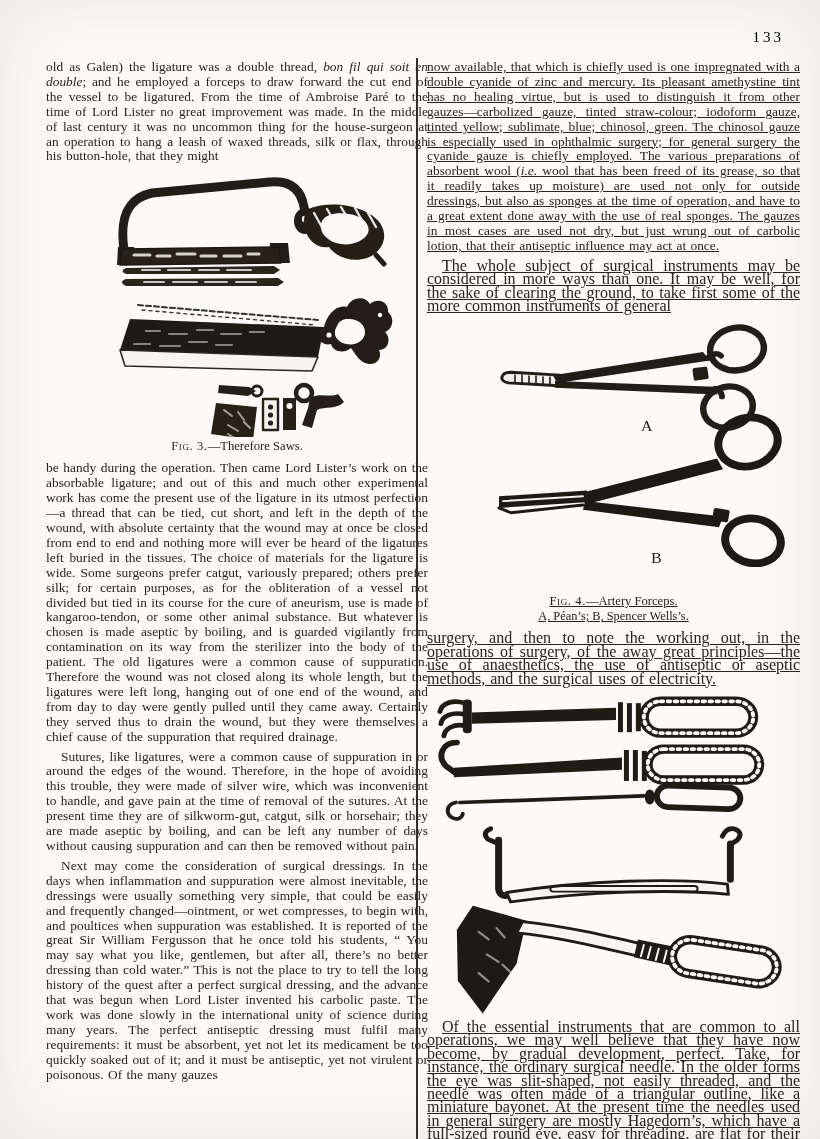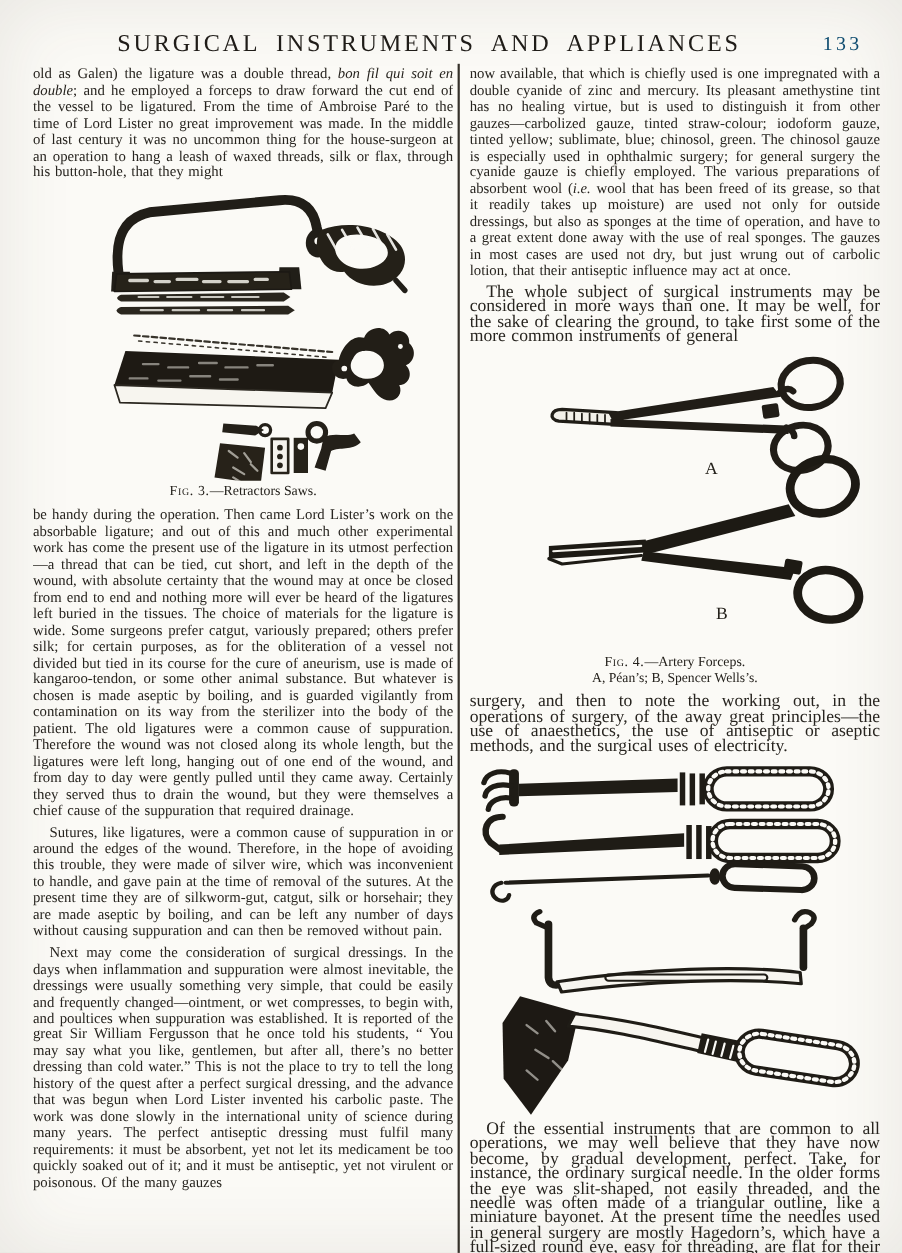--- a/index.html
+++ b/index.html
@@ -8,45 +8,44 @@
     background:#fbfaf6;color:#27241f;
     font-family:"Liberation Serif","DejaVu Serif",serif;
     box-shadow:inset 0 0 70px rgba(70,62,48,.10);
     overflow:hidden;
   }
   .hdr-title{
     position:absolute;top:26px;left:60px;width:660px;text-align:center;
     font-size:22px;letter-spacing:2.5px;word-spacing:7px;color:#1f1c18;
   }
   .hdr-num{
-    position:absolute;top:29px;right:36px;font-size:18px;letter-spacing:3px;color:#0c4a6e;
+    position:absolute;top:29px;right:36px;font-size:15px;letter-spacing:3px;color:#000000;
   }
   .rule{position:absolute;left:416px;top:58px;width:2px;height:1081px;background:#35312a;}
   .col{position:absolute;top:60px;overflow:hidden;height:1079px;}
-  .col-l{left:30px;width:382px;}
-  .col-r{left:427px;width:373px;}
+  .col-l{left:46px;width:382px;}
+  .col-r{left:427px;width:373px;text-decoration:underline;}
   p.t{
     margin:0 0 5px 0;text-align:justify;font-size:13.4px;line-height:14.9px;
     word-spacing:1px;
   }
   p.t.ind{text-indent:15px;}
   p.t.sm{font-size:16px;line-height:13.4px;}
   figure{margin:0;padding:0;text-align:center;}
   figure svg{display:block;}
   .figcap{font-size:12.6px;line-height:15px;margin:2px 0 7px 0;color:#24211c;}
   .fc-label{font-variant:small-caps;letter-spacing:.6px;text-align:center;}
   .fc-sub{display:block;font-size:12.4px;}
   svg text{font-family:"Liberation Serif","DejaVu Serif",serif;font-size:16px;fill:#24211b;}
 </style>
 </head>
 <body>
 
 <div class="page">
 
-  <div class="hdr-title">SURGICAL INSTRUMENTS AND APPLIANCES</div>
   <div class="hdr-num">133</div>
   <div class="rule"></div>
 
   <div class="col col-l">
     <p class="t"><span>old as Galen) the ligature was a double thread, </span><i>bon fil qui soit en double</i><span>; and he employed a forceps to draw forward the cut end of the vessel to be ligatured. From the time of Ambroise Paré to the time of Lord Lister no great improvement was made. In the middle of last century it was no uncommon thing for the house-surgeon at an operation to hang a leash of waxed threads, silk or flax, through his button-hole, that they might</span></p>
 
     <figure>
       <svg width="382" height="268" viewBox="0 0 382 268" preserveAspectRatio="none">
         <g stroke-linecap="round" stroke-linejoin="round">
 
@@ -86,21 +85,21 @@
           <rect x="217" y="230" width="15" height="31" fill="#f4f2ec" stroke="#262219" stroke-width="2.4"></rect>
           <circle cx="224.5" cy="238" r="2.6" fill="#262219"></circle>
           <circle cx="224.5" cy="246" r="2.6" fill="#262219"></circle>
           <circle cx="224.5" cy="254" r="2.6" fill="#262219"></circle>
           <rect x="237" y="229" width="13" height="32" fill="#262219"></rect>
           <circle cx="243.5" cy="237" r="3" fill="#fbfaf6"></circle>
           <circle cx="258" cy="224" r="8" fill="none" stroke="#242019" stroke-width="4.6"></circle>
           <path d="M264,229 C274,223 284,229 292,225 L298,233 C290,241 279,237 271,241 L266,259 l-10,-3 l6,-17 z" fill="#242019"></path>
         </g>
       </svg>
-      <figcaption class="figcap"><span class="fc-label">Fig. 3.</span><span>—Retractors Saws.</span></figcaption>
+      <figcaption class="figcap"><span class="fc-label">Fig. 3.</span><span>—Therefore Saws.</span></figcaption>
     </figure>
 
     <p class="t">be handy during the operation. Then came Lord Lister’s work on the absorbable ligature; and out of this and much other experimental work has come the present use of the ligature in its utmost perfection—a thread that can be tied, cut short, and left in the depth of the wound, with absolute certainty that the wound may at once be closed from end to end and nothing more will ever be heard of the ligatures left buried in the tissues. The choice of materials for the ligature is wide. Some surgeons prefer catgut, variously prepared; others prefer silk; for certain purposes, as for the obliteration of a vessel not divided but tied in its course for the cure of aneurism, use is made of kangaroo-tendon, or some other animal substance. But whatever is chosen is made aseptic by boiling, and is guarded vigilantly from contamination on its way from the sterilizer into the body of the patient. The old ligatures were a common cause of suppuration. Therefore the wound was not closed along its whole length, but the ligatures were left long, hanging out of one end of the wound, and from day to day were gently pulled until they came away. Certainly they served thus to drain the wound, but they were themselves a chief cause of the suppuration that required drainage.</p>
     <p class="t ind">Sutures, like ligatures, were a common cause of suppuration in or around the edges of the wound. Therefore, in the hope of avoiding this trouble, they were made of silver wire, which was inconvenient to handle, and gave pain at the time of removal of the sutures. At the present time they are of silkworm-gut, catgut, silk or horsehair; they are made aseptic by boiling, and can be left any number of days without causing suppuration and can then be removed without pain.</p>
     <p class="t ind">Next may come the consideration of surgical dressings. In the days when inflammation and suppuration were almost inevitable, the dressings were usually something very simple, that could be easily and frequently changed—ointment, or wet compresses, to begin with, and poultices when suppuration was established. It is reported of the great Sir William Fergusson that he once told his students, “ You may say what you like, gentlemen, but after all, there’s no better dressing than cold water.” This is not the place to try to tell the long history of the quest after a perfect surgical dressing, and the advance that was begun when Lord Lister invented his carbolic paste. The work was done slowly in the international unity of science during many years. The perfect antiseptic dressing must fulfil many requirements: it must be absorbent, yet not let its medicament be too quickly soaked out of it; and it must be antiseptic, yet not virulent or poisonous. Of the many gauzes</p>
   </div>
 
   <div class="col col-r">
     <p class="t"><span>now available, that which is chiefly used is one impregnated with a double cyanide of zinc and mercury. Its pleasant amethystine tint has no healing virtue, but is used to distinguish it from other gauzes—carbolized gauze, tinted straw-colour; iodoform gauze, tinted yellow; sublimate, blue; chinosol, green. The chinosol gauze is especially used in ophthalmic surgery; for general surgery the cyanide gauze is chiefly employed. The various preparations of absorbent wool (</span><i>i.e.</i><span> wool that has been freed of its grease, so that it readily takes up moisture) are used not only for outside dressings, but also as sponges at the time of operation, and have to a great extent done away with the use of real sponges. The gauzes in most cases are used not dry, but just wrung out of carbolic lotion, that their antiseptic influence may act at once.</span></p>
     <p class="t sm ind">The whole subject of surgical instruments may be considered in more ways than one. It may be well, for the sake of clearing the ground, to take first some of the more common instruments of general</p>

